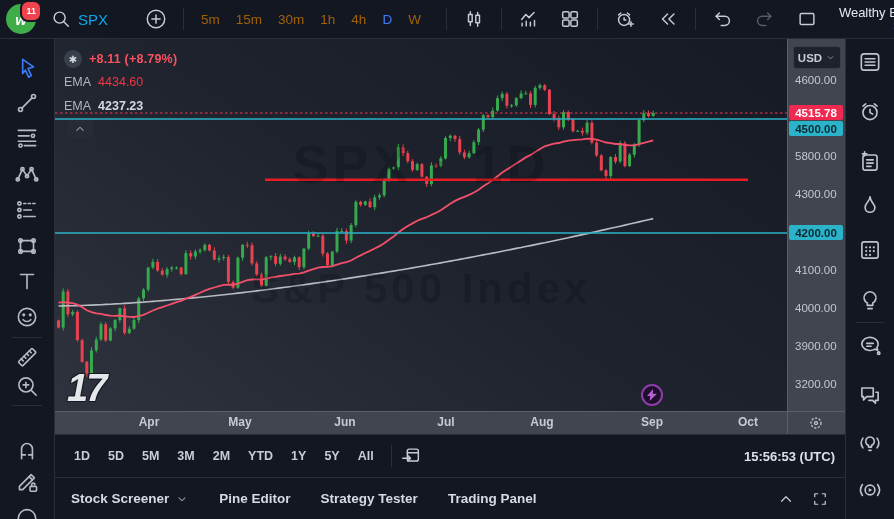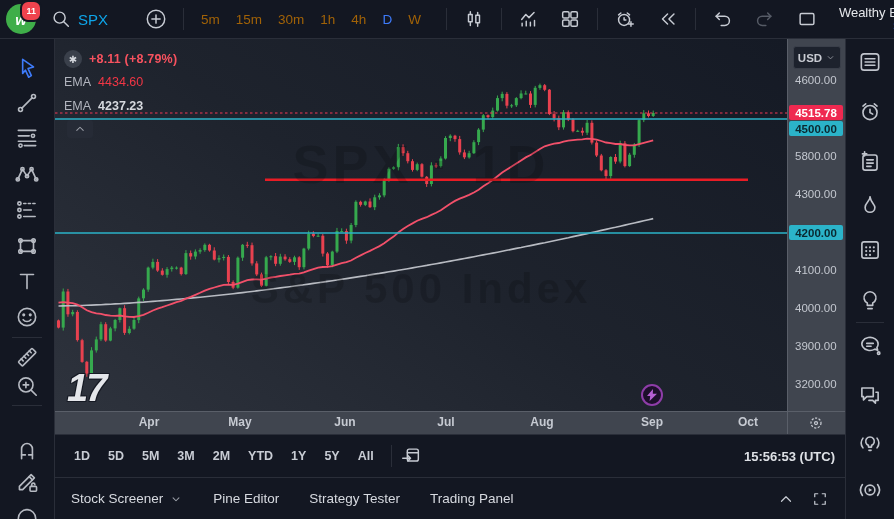--- a/index.html
+++ b/index.html
@@ -66,21 +66,21 @@
   .taxis-sep{position:absolute;left:732px;top:0;width:1px;height:23px;background:#5a5f69;}
   .taxis-gear{position:absolute;left:751px;top:1px;}
   
   .rrow{position:absolute;left:55px;top:434px;width:790px;height:43px;background:#131722;border-top:1px solid #2a2e39;
         box-sizing:border-box;display:flex;align-items:center;font-size:12.5px;font-weight:bold;color:#c8ccd4;z-index:4;}
   .range-btn{padding:4px 8px;margin:0 1px;border-radius:3px;}
   .rrow-sep{width:1px;height:22px;background:#2a2e39;margin:0 8px;}
   .clock{margin-left:auto;margin-right:10px;font-size:13px;color:#dde0e5;}
   
   .fbar{position:absolute;left:55px;top:477px;width:790px;height:42px;background:#131722;border-top:1px solid #2a2e39;
-        box-sizing:border-box;display:flex;align-items:center;font-size:13.5px;color:#d7dae0;z-index:4;}
+        box-sizing:border-box;display:flex;align-items:center;font-size:13.5px;color:#d7dae0;z-index:4;font-weight:bold;}
   .fitem{margin-left:30px;display:flex;align-items:center;gap:6px;white-space:nowrap;}
   .fitem:first-child{margin-left:16px;}
   .fbar-right{margin-left:auto;display:flex;align-items:center;gap:16px;margin-right:16px;}
   
   .rbar{position:absolute;left:845px;top:39px;width:49px;height:480px;background:#131722;
         border-left:1px solid #2a2e39;box-sizing:border-box;z-index:5;}
   .rtool{position:absolute;left:11px;width:26px;height:26px;}
   .rtool svg{width:26px;height:26px;stroke:#c0c4cc;fill:none;stroke-width:1.5;stroke-linecap:round;stroke-linejoin:round;}
   .rsep{position:absolute;left:10px;width:28px;height:1px;background:#2a2e39;}
 </style>

